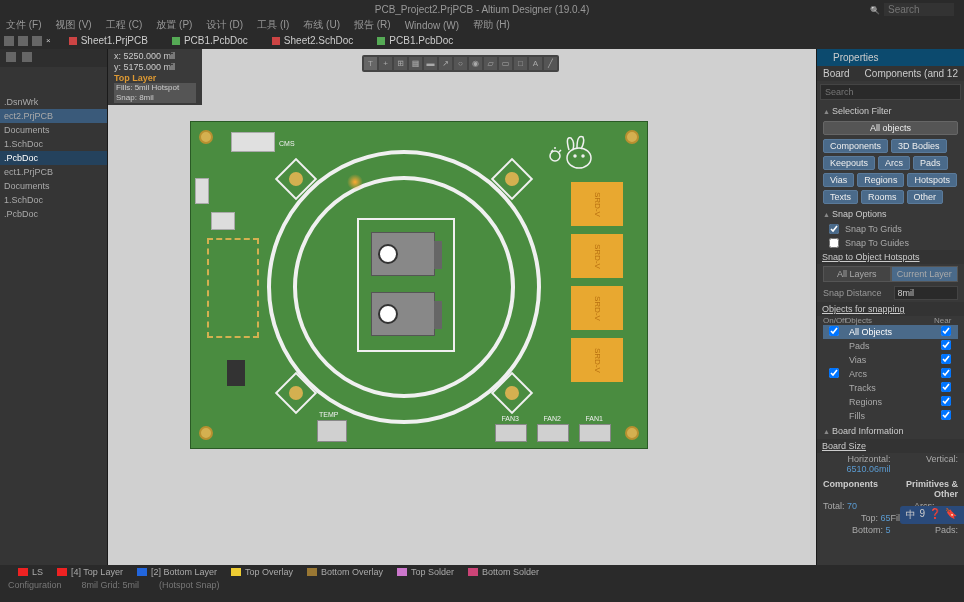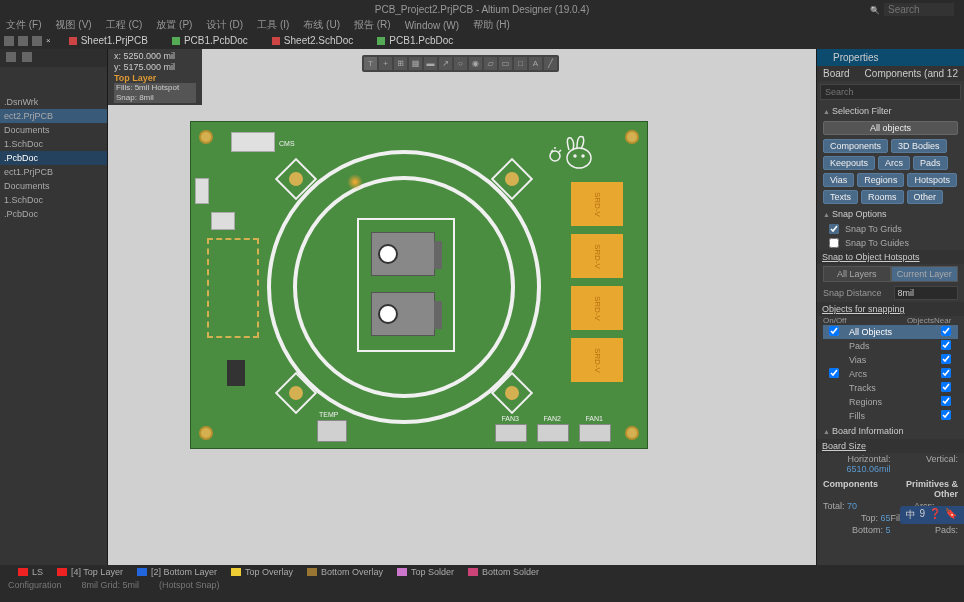--- a/index.html
+++ b/index.html
@@ -115,21 +115,21 @@
     .right-panel .btn-row { display: flex; gap: 0; padding: 2px 6px; }
     .right-panel .btn-half { flex: 1; text-align: center; padding: 2px; background: #444; border: 1px solid #555; font-size: 9px; }
     .right-panel .btn-half.active { background: #4a6a8a; }
     .right-panel .field-row { display: flex; padding: 2px 6px; align-items: center; }
     .right-panel .field-row .lbl { flex: 1; text-align: left; padding-right: 6px; color: #999; }
     .right-panel .field-row .val { flex: 1; }
     .right-panel .field-row input { width: 100%; background: #2a2a2a; border: 1px solid #444; color: #ccc; font-size: 9px; padding: 1px 3px; }
     .right-panel .obj-table { padding: 0 6px; }
     .right-panel .obj-table .hdr { display: flex; font-size: 8px; color: #999; }
     .right-panel .obj-table .hdr .c1 { width: 22px; }
-    .right-panel .obj-table .hdr .c2 { flex: 1; text-align: right; }
+    .right-panel .obj-table .hdr .c2 { flex: 1; }
     .right-panel .obj-table .hdr .c3 { width: 24px; }
     .right-panel .obj-table .row { display: flex; align-items: center; padding: 1px 0; font-size: 9px; }
     .right-panel .obj-table .row.sel { background: #4a6a8a; color: #fff; }
     .right-panel .obj-table .row .c1 { width: 22px; text-align: center; }
     .right-panel .obj-table .row .c2 { flex: 1; padding-left: 4px; }
     .right-panel .obj-table .row .c3 { width: 24px; text-align: center; }
     .right-panel .two-col { display: flex; padding: 1px 6px; font-size: 9px; }
     .right-panel .two-col > div { flex: 1; }
     
     .floating-btns { position: absolute; right: 0; bottom: 78px; background: #2a4a7a; padding: 2px 6px; color: #ccc; font-size: 10px; display: flex; gap: 4px; border-radius: 3px 0 0 3px; }

